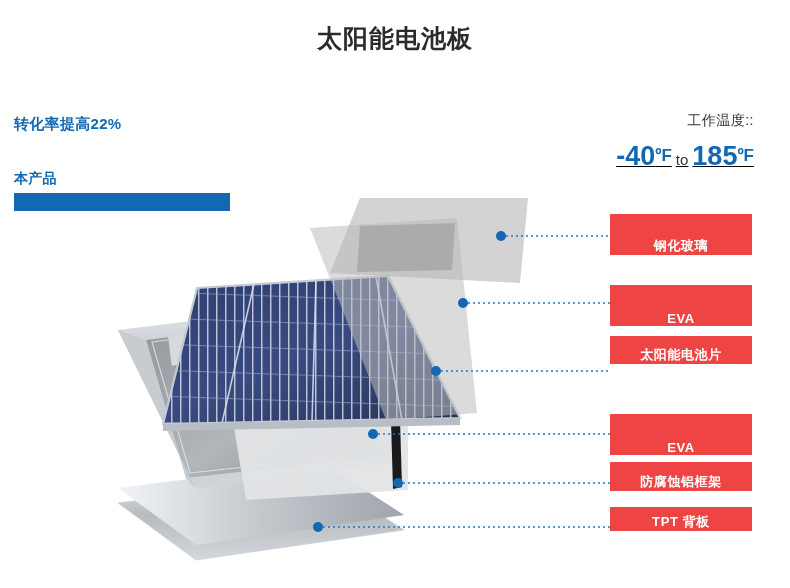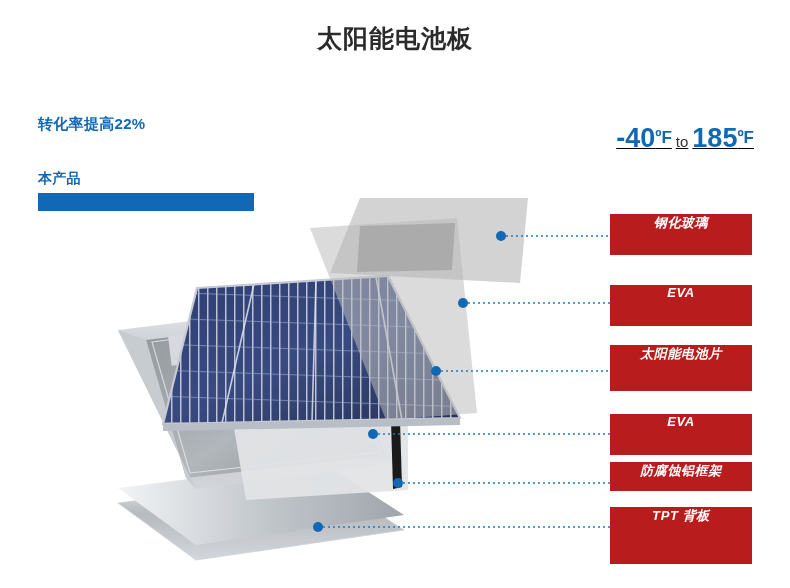--- a/index.html
+++ b/index.html
@@ -14,21 +14,21 @@
 
   
   #page-title {
     position:absolute; left:0; top:22px; width:790px;
     text-align:center;
     font-size:25px; font-weight:bold; color:#2b2b2b;
     letter-spacing:1px;
   }
 
   
-  #stats { position:absolute; left:38px; top:115px; width:260px; }
+  #stats { position:absolute; left:14px; top:115px; width:260px; }
   .stat-head {
     font-size:15px; font-weight:bold; color:#1268b3;
     margin-bottom:13px; letter-spacing:.3px;
   }
   .stat-label {
     font-size:14px; font-weight:bold; margin-bottom:5px; letter-spacing:.3px;margin-top:36px;
   }
   .lbl-blue { color:#1268b3; }
   .lbl-gray { color:#7b7b7b; }
   .bar { height:18px; margin-bottom:14px; }
@@ -42,23 +42,23 @@
   #temp-value .t-num { font-size:27px; font-weight:bold; color:#1268b3; }
   #temp-value .t-deg { font-size:17px; font-weight:bold; color:#1268b3; vertical-align:4px; }
   #temp-value .t-sep { font-size:15px; color:#333; padding:0 4px; }
 
   
   #illustration { position:absolute; left:0; top:0; width:790px; height:588px; }
 
   
   .label-box {
     position:absolute; left:610px; width:142px;
-    background:#b91c1c; color:#fff;
-    display:flex; align-items:flex-start; justify-content:center;
-    font-size:13px; font-weight:bold; letter-spacing:.6px;font-style:italic;
+    background:#ef4444; color:#fff;
+    display:flex; align-items:flex-end; justify-content:center;
+    font-size:13px; font-weight:bold; letter-spacing:.6px;
   }
   
   #connectors { position:absolute; left:0; top:0; width:790px; height:588px; }
 </style>
 </head>
 <body>
 
 <div id="stage">
 
   <div id="page-title">太阳能电池板</div>
@@ -67,20 +67,21 @@
     <div class="stat-head">转化率提高22%</div>
 
     <div>
       <div class="stat-label lbl-blue">本产品</div>
       <div class="bar bar-blue"></div>
     </div>
 
   </div>
 
   <div id="temp-block">
+    <div id="temp-caption">工作温度::</div>
     <div id="temp-value">
       <span class="t-num">-40</span><span class="t-deg">ºF</span><span class="t-sep">to</span><span class="t-num">185</span><span class="t-deg">ºF</span>
     </div>
   </div>
 
   <svg id="illustration" viewBox="0 0 790 588">
     <defs>
       <linearGradient id="gAlum" x1="0" y1="0" x2="0" y2="1">
         <stop offset="0" stop-color="#e4e7ea"></stop>
         <stop offset="0.45" stop-color="#b4b9be"></stop>
@@ -177,26 +178,26 @@
       <circle cx="318" cy="527" r="5" fill="#1268b3"></circle>
     </g>
   </svg>
 
   <div class="label-box" style="top:214px;height:41px;">
     <span>钢化玻璃</span>
   </div>
   <div class="label-box" style="top:285px;height:41px;">
     <span>EVA</span>
   </div>
-  <div class="label-box" style="top:345px;height:46px;">
+  <div class="label-box" style="top:336px;height:28px;">
     <span>太阳能电池片</span>
   </div>
   <div class="label-box" style="top:414px;height:41px;">
     <span>EVA</span>
   </div>
   <div class="label-box" style="top:462px;height:29px;">
     <span>防腐蚀铝框架</span>
   </div>
-  <div class="label-box" style="top:507px;height:57px;">
+  <div class="label-box" style="top:507px;height:24px;">
     <span>TPT 背板</span>
   </div>
 
 </div>
 
 </body></html>

